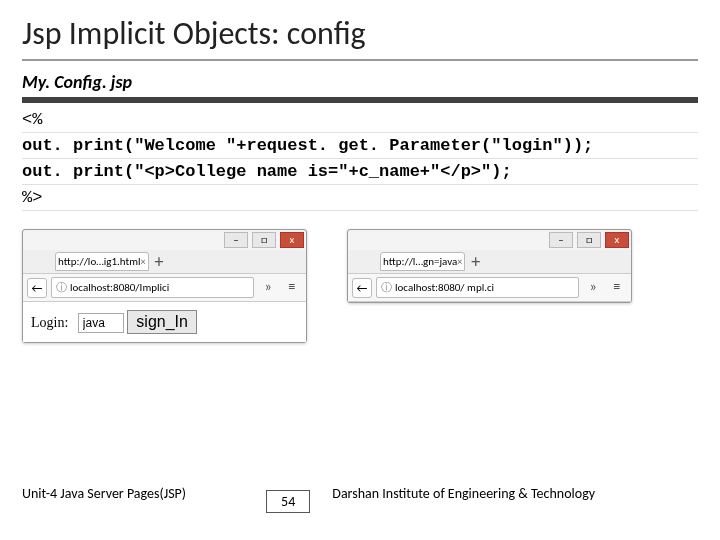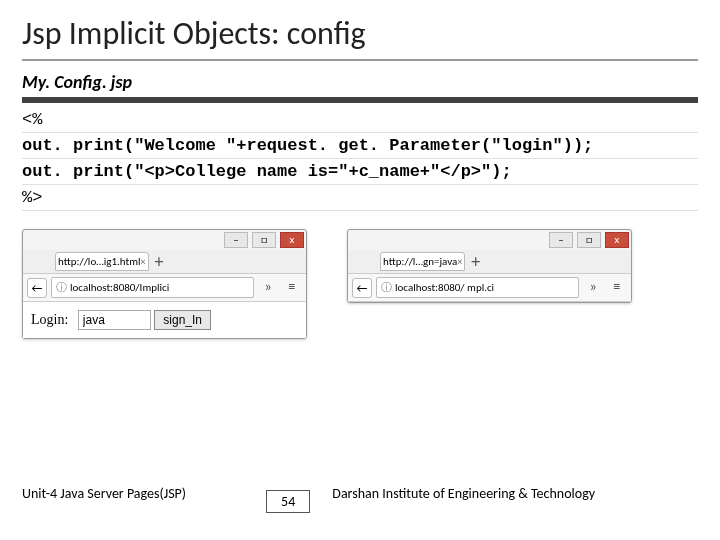--- a/index.html
+++ b/index.html
@@ -117,27 +117,27 @@
     line-height: 18px;
     color: #555;
   }
   .content-area { background:#fff; padding: 8px; font-family: "Times New Roman", serif; font-size: 14px; }
   .form-lbl { margin-right: 6px; }
   .inp {
     border: 1px solid #aaa;
     background:#fff;
     padding: 2px 4px;
     font-size: 12px;
-    width: 73px;
+    width: 46px;
   }
   .btn-rect {
     border: 1px solid #888;
     background: #e8e8e8;
     padding: 2px 8px;
-    font-size: 12px;
+    font-size: 16px;
   }
   .para { margin-bottom: 10px; font-size: 14px; }
 
   .footer {
     position: absolute;
     bottom: 27px;
     left: 22px;
     right: 22px;
     display: flex;
     align-items: center;

